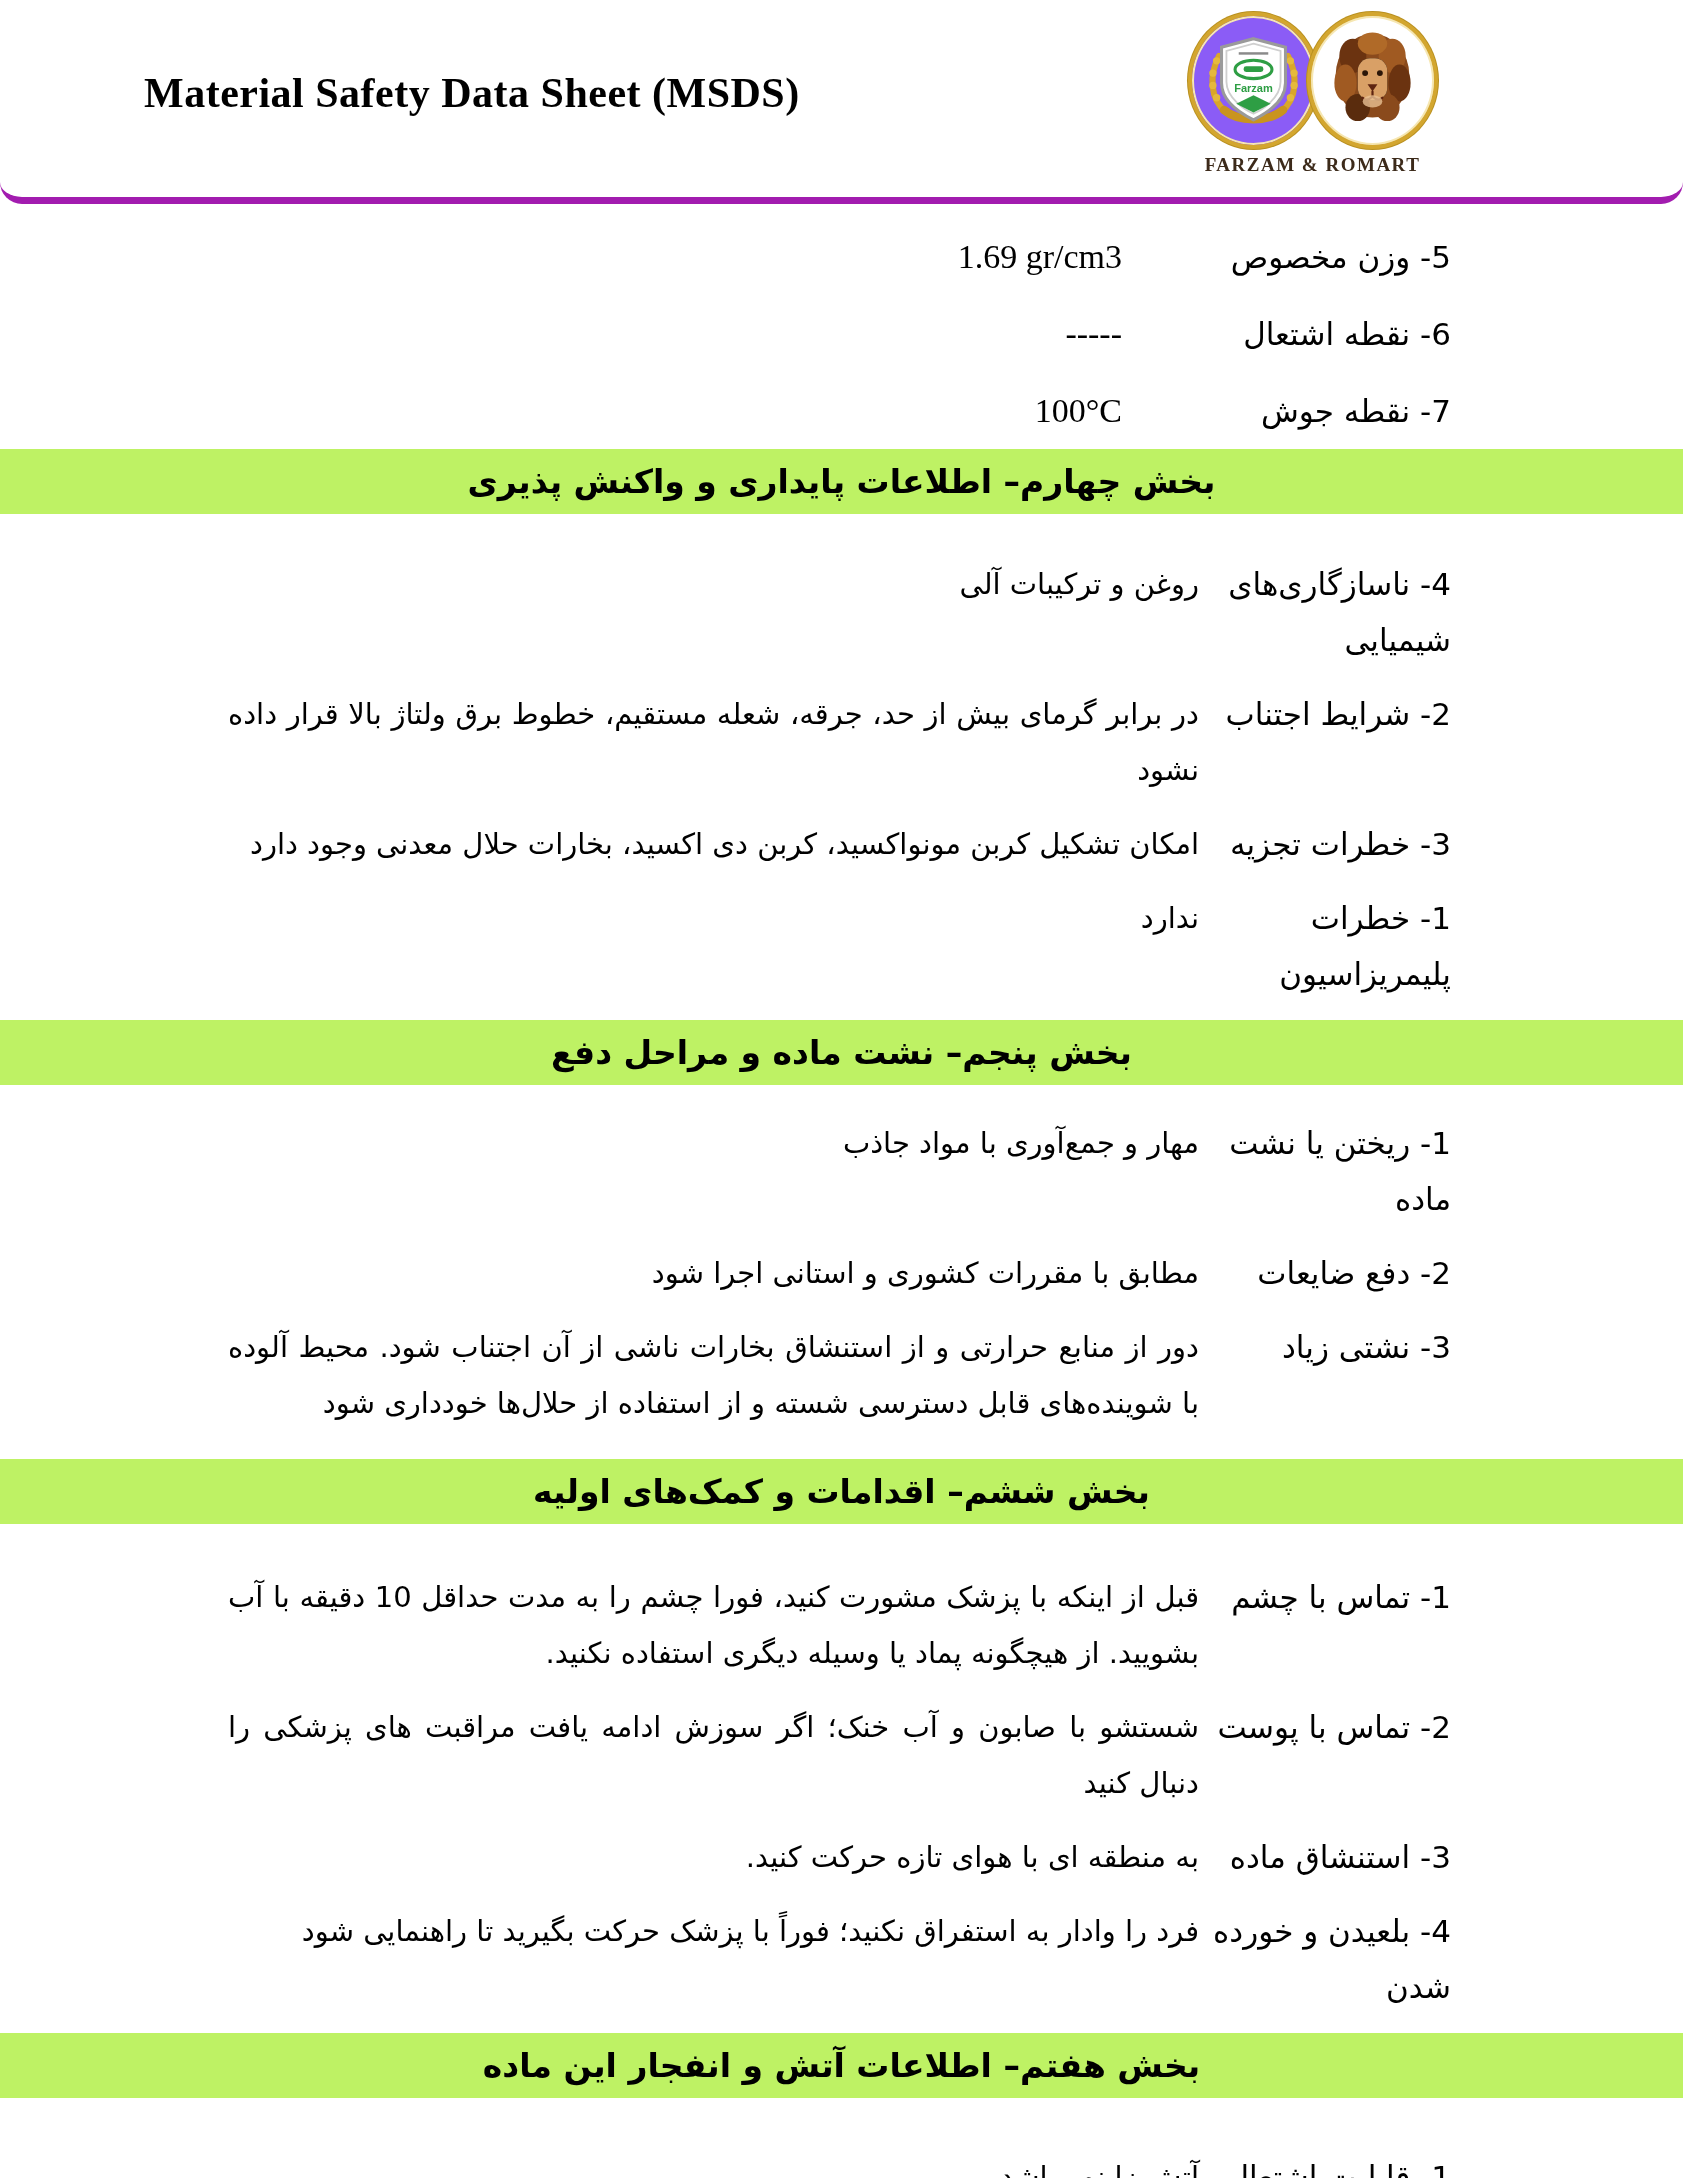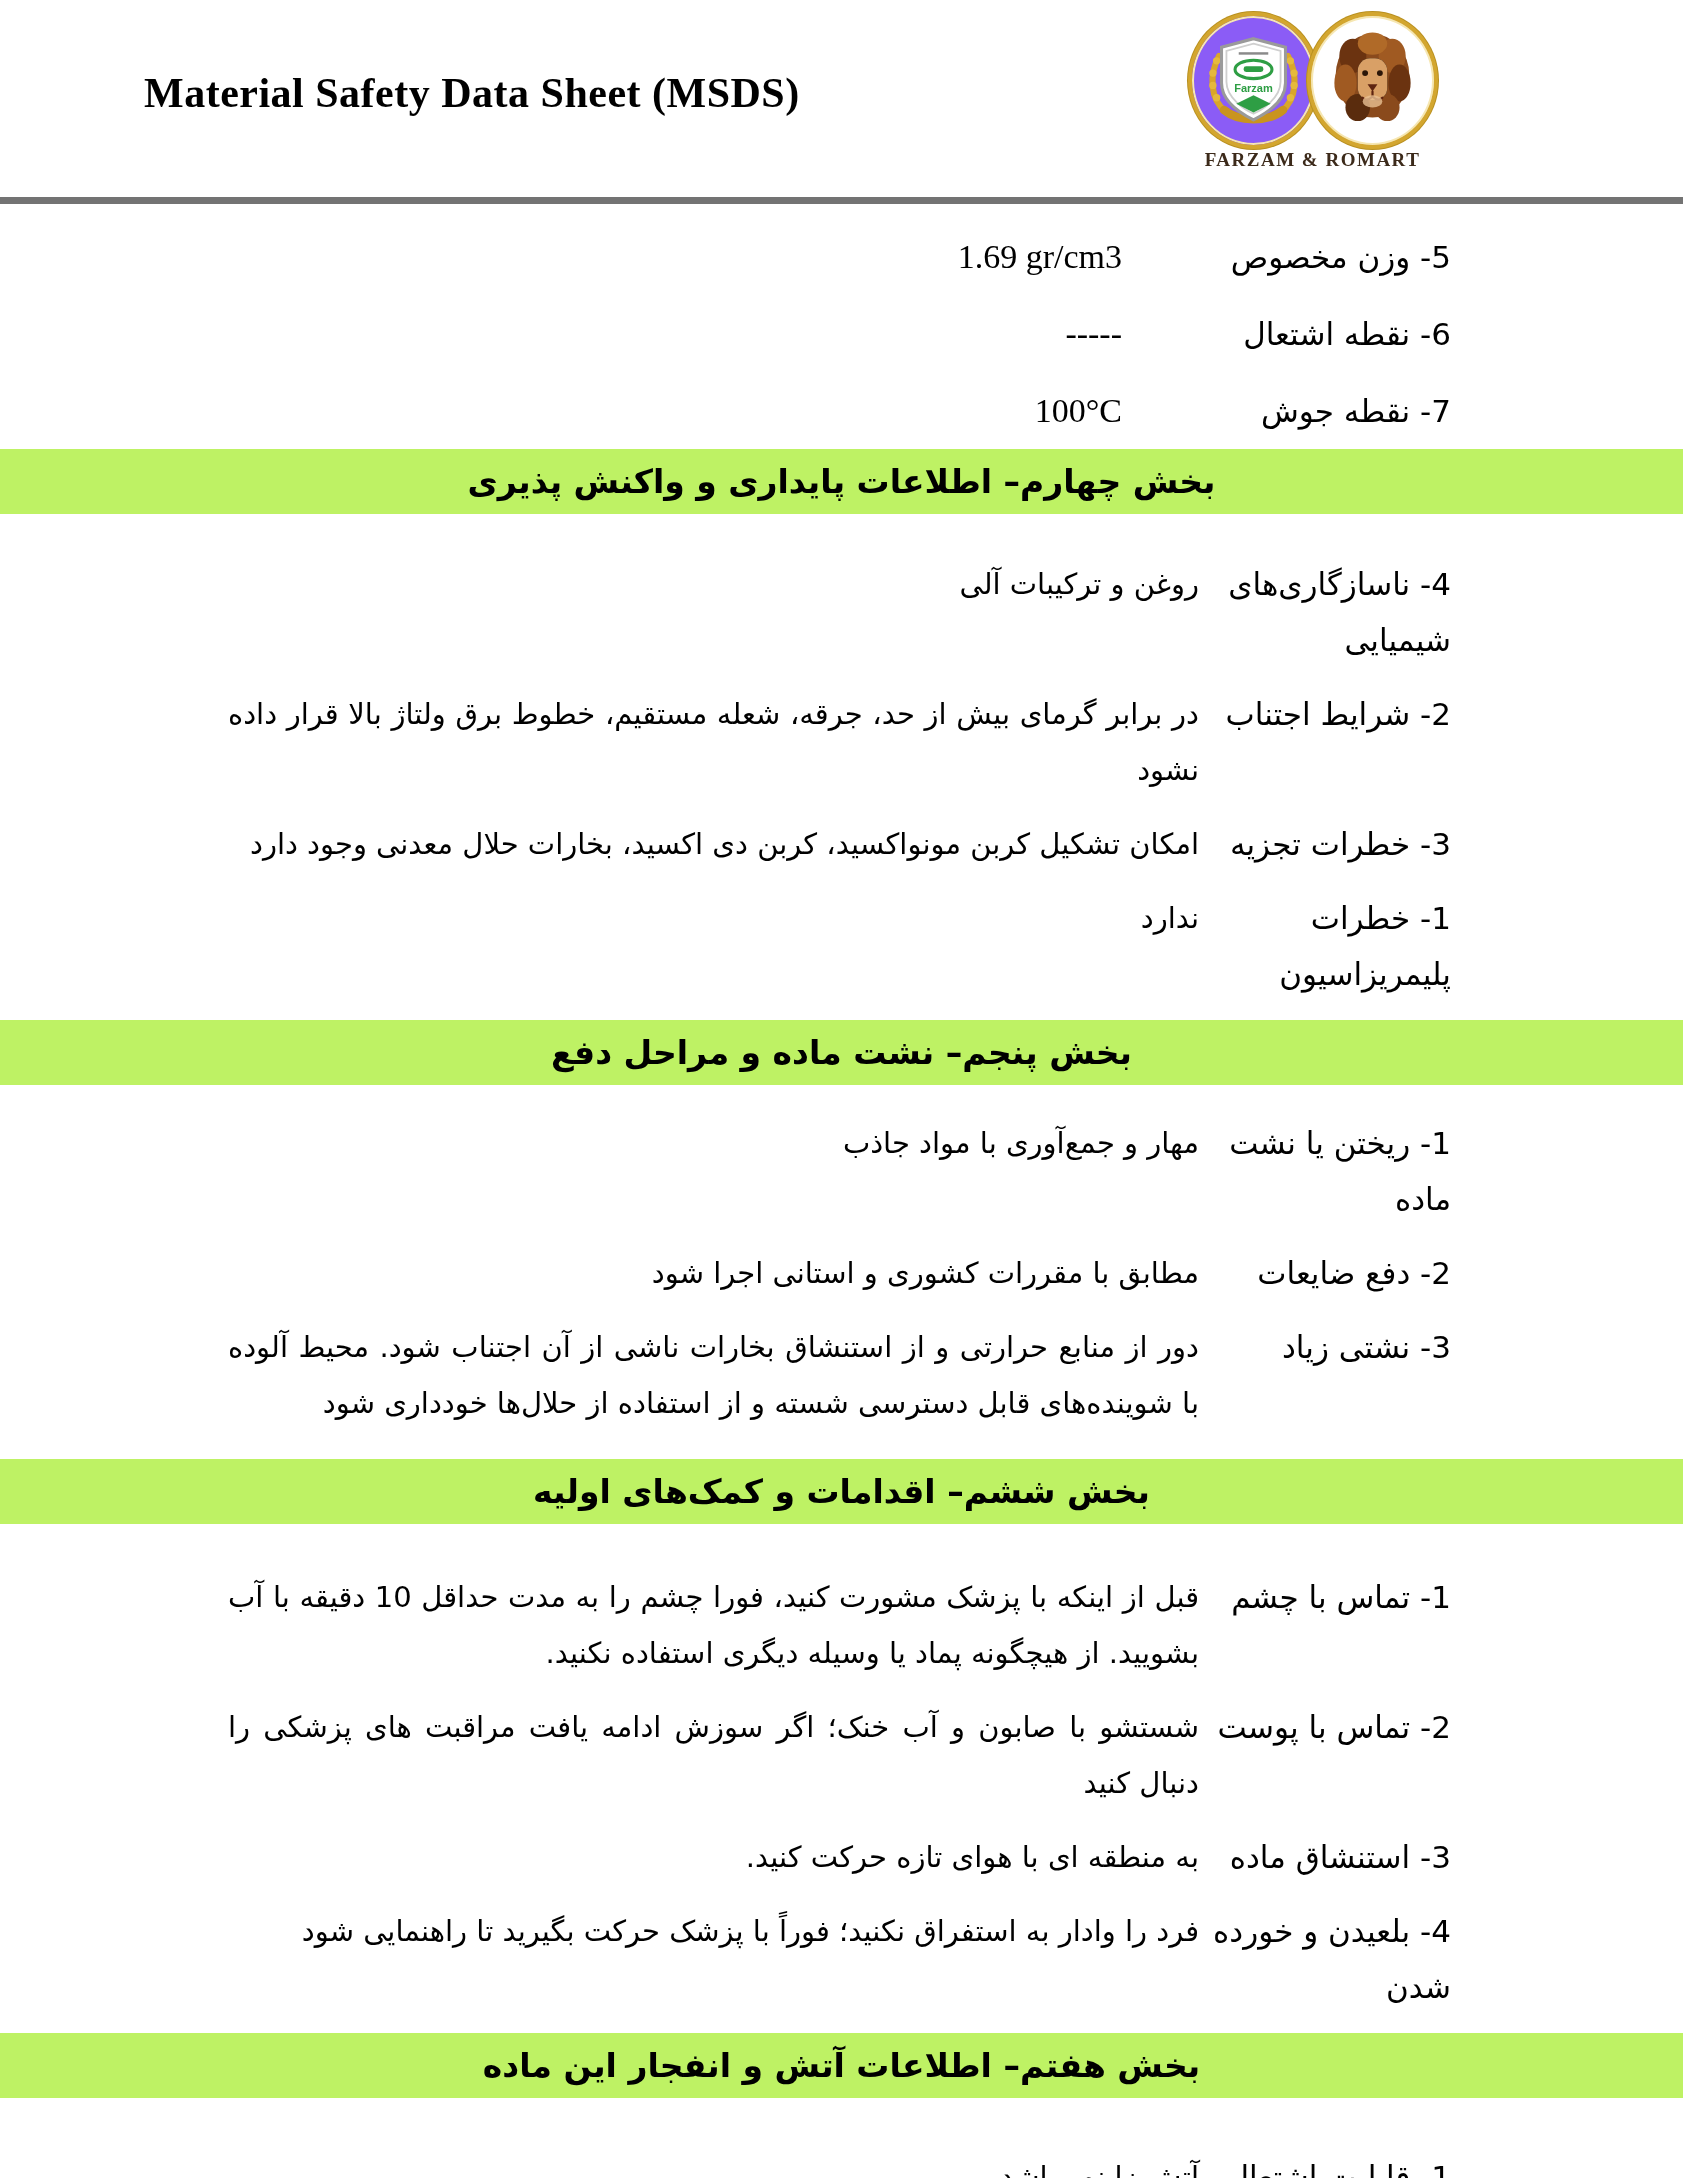--- a/index.html
+++ b/index.html
@@ -3,38 +3,38 @@
 <meta charset="utf-8">
 <style>
   html,body{margin:0;padding:0;}
   body{
     width:1683px;height:2178px;
     background:#ffffff;color:#000;
     font-family:"DejaVu Sans",sans-serif;
     position:relative;overflow:hidden;
   }
   
-  header{height:197px;border-bottom:7px solid #737373;position:relative;}
+  header{height:197px;border-bottom:7px solid #a21caf;position:relative;border-radius:22px;}
   .title{
     position:absolute;left:144px;top:69px;margin:0;
     font-family:"Liberation Serif",serif;font-weight:bold;font-size:42px;
     letter-spacing:0.5px;
   }
   .logo{position:absolute;top:12px;left:1186px;width:253px;text-align:center;}
   .circles{display:flex;justify-content:center;}
   .circle{
     width:131px;height:137px;border-radius:50%;background:#8b5cf6;
     border:4px solid #d3a62f;
     box-shadow:inset 0 0 0 2px #f6e7b2, 0 0 0 1px #b9901f;
     display:flex;align-items:center;justify-content:center;
     overflow:hidden;box-sizing:border-box;
   }
   .circle.right{margin-left:-12px;background:#fff;}
   .brand{
-    font-family:"Liberation Serif",serif;font-weight:bold;
+    margin-top:5px;font-family:"Liberation Serif",serif;font-weight:bold;
     font-size:19px;letter-spacing:1.5px;color:#3c2a1a;
   }
   
   main{padding:0 232px 0 228px;}
   .prop-row,.row{display:flex;direction:rtl;}
   .row-label{width:252px;flex:none;font-size:31px;line-height:56px;}
   .props{padding-top:14px;}
   .prop-row{align-items:center;height:77px;}
   .prop-value{
     flex:1;direction:ltr;text-align:right;padding-right:77px;

